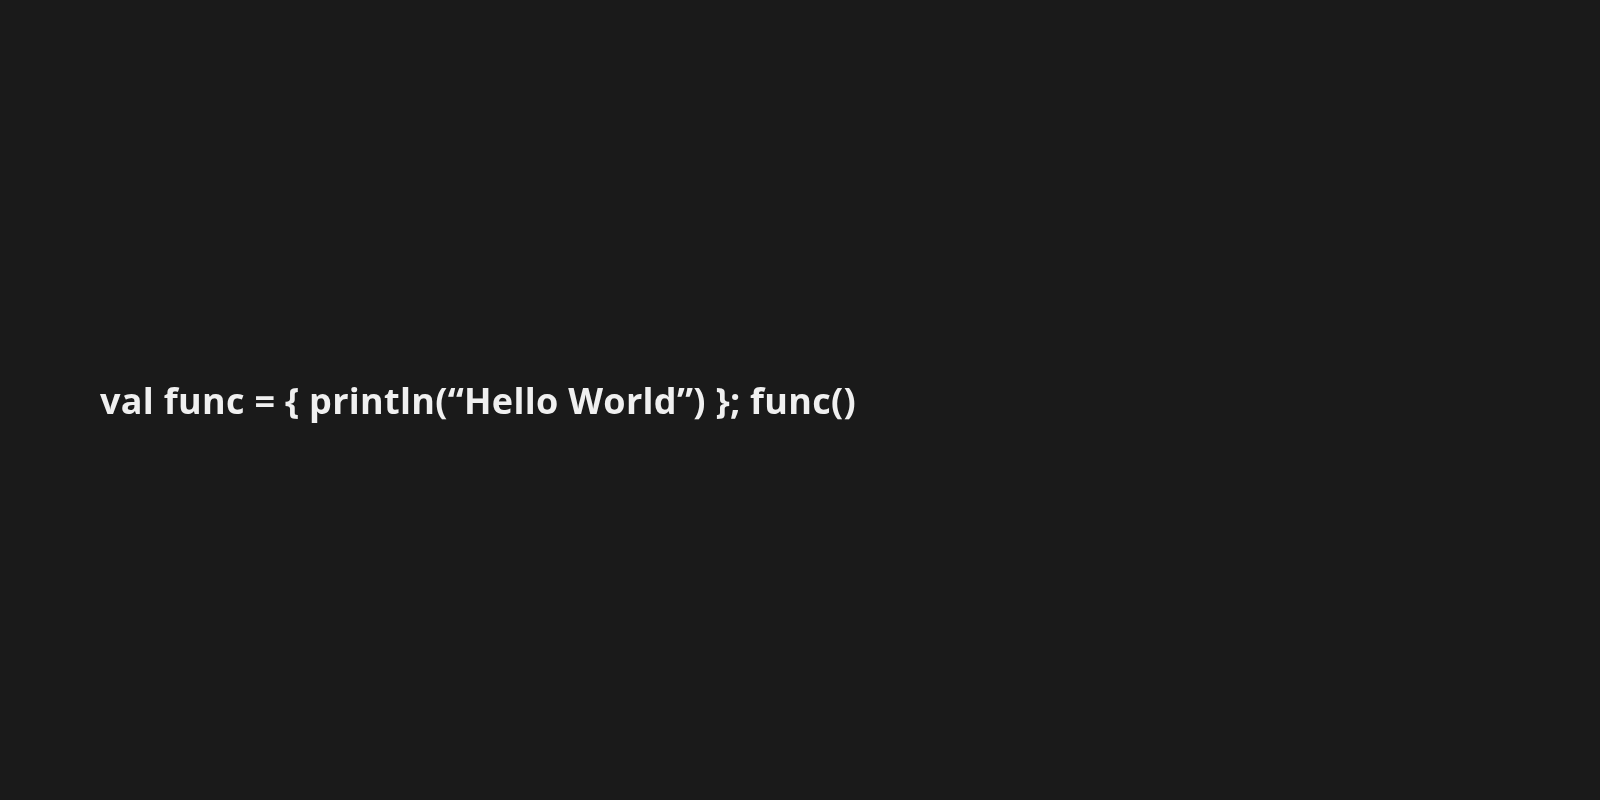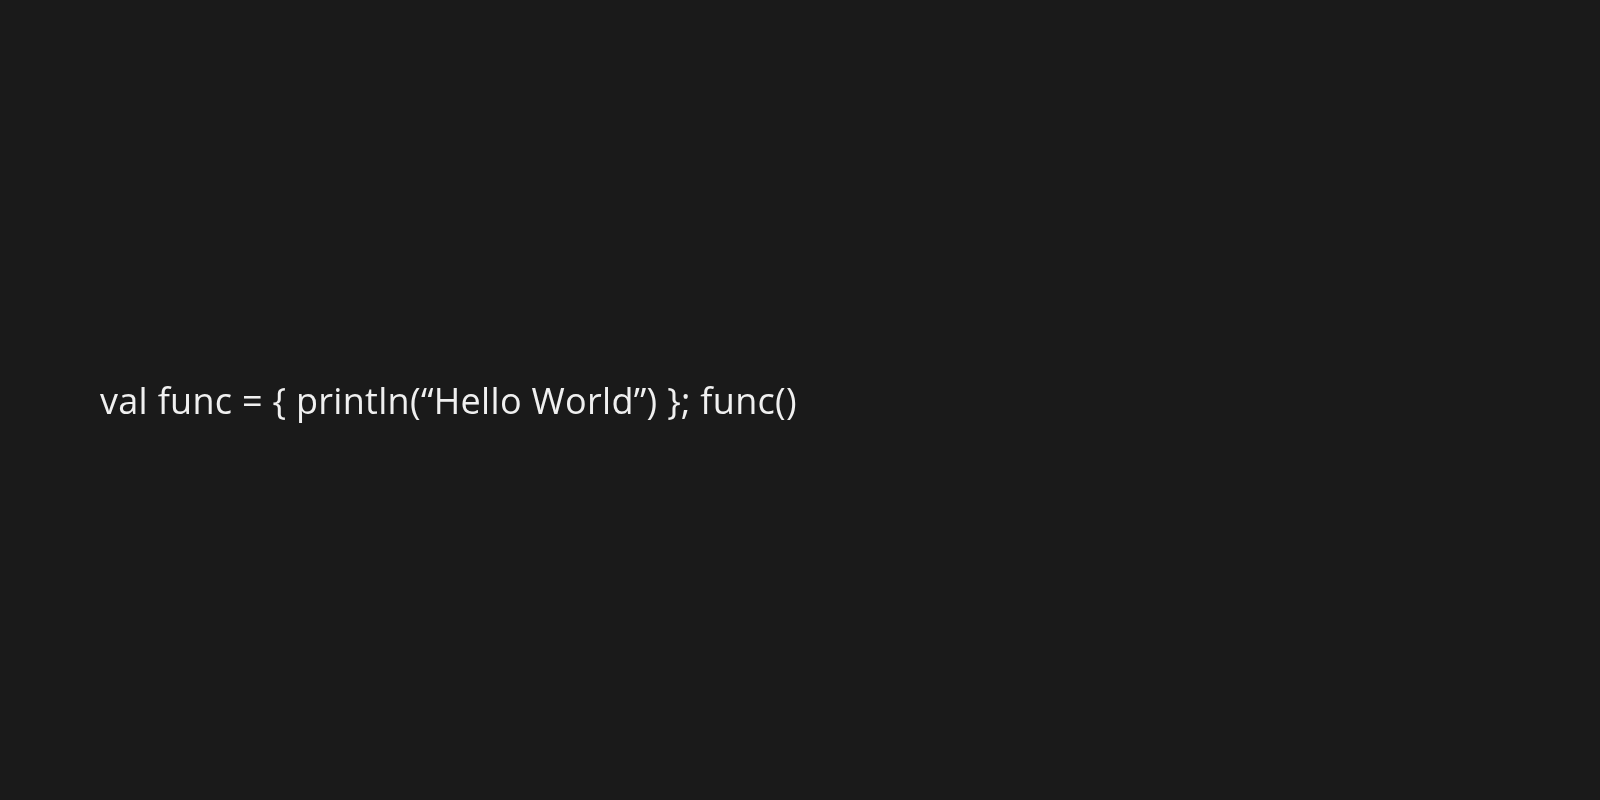--- a/index.html
+++ b/index.html
@@ -11,21 +11,21 @@
       width: 1600px;
       height: 800px;
       background-color: #1a1a1a;
       display: flex;
       align-items: center;
       overflow: hidden;
     }
     .code-text {
       font-family: -apple-system, BlinkMacSystemFont, "Segoe UI", "Open Sans", Helvetica, Arial, sans-serif;
       font-size: 36px;
-      font-weight: 400;
+      font-weight: 700;
       color: #f0f0f0;
       padding-left: 100px;
       letter-spacing: 0.3px;
       white-space: nowrap;
     }
   </style>
 </head>
 <body>
 
 <div class="code-text">val func = { println(“Hello World”) }; func()</div>

